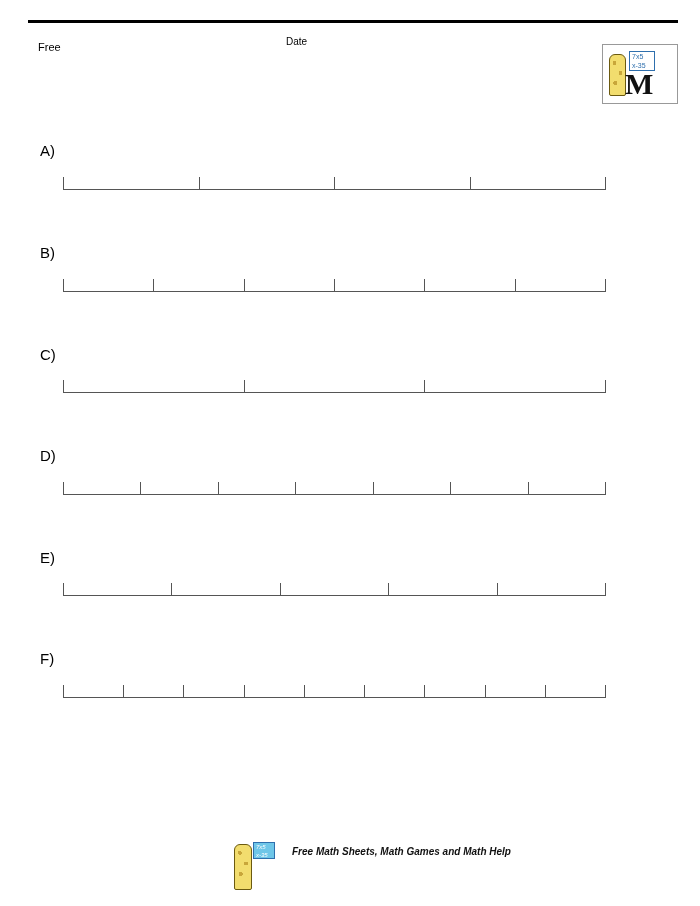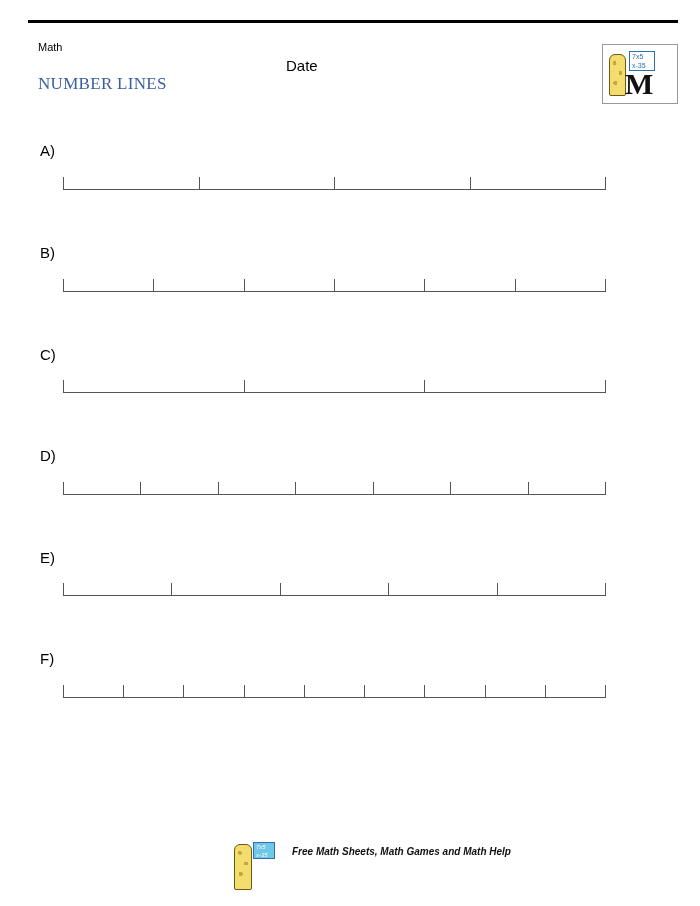--- a/index.html
+++ b/index.html
@@ -32,22 +32,22 @@
   .name-label {
     position: absolute;
     left: 38px;
     top: 41px;
     font-size: 11px;
     color: #000000;
   }
   .date-label {
     position: absolute;
     left: 286px;
-    top: 57px;
-    font-size: 15px;
+    top: 36px;
+    font-size: 10px;
     color: #000000;
   }
   .worksheet-title {
     position: absolute;
     left: 38px;
     top: 74px;
     font-size: 17px;
     color: #3a5fa0;
     letter-spacing: 0.3px;
     font-family: "Liberation Serif", serif;
@@ -191,23 +191,22 @@
     letter-spacing: -0.5px;
   }
 </style>
 </head>
 <body>
 
 <div class="page">
 
   <div class="top-rule"></div>
 
-  <div class="name-label">Math</div>
+  <div class="name-label">Free</div>
   <div class="date-label">Date</div>
-  <div class="worksheet-title">NUMBER LINES</div>
 
   <div class="logo-box">
     <div class="logo-inner">
       <div class="logo-giraffe"></div>
       <div class="logo-card">
         <div>7x5</div>
         <div>x-35</div>
       </div>
       <div class="logo-m">M</div>
     </div>

